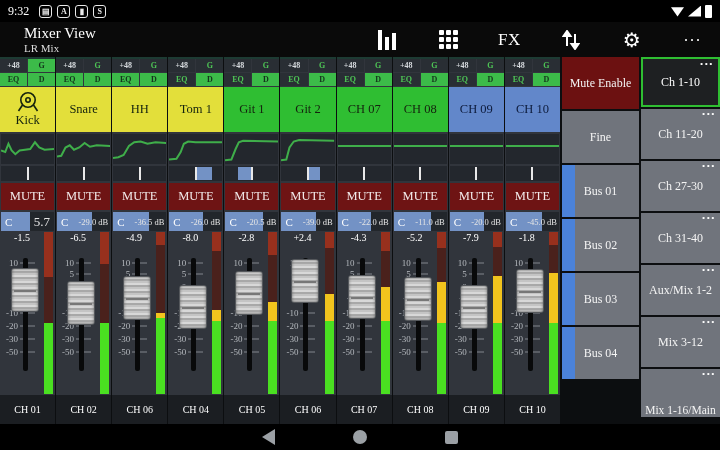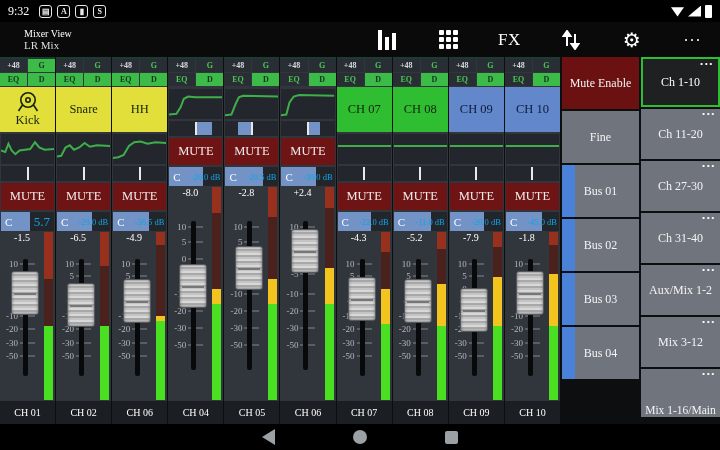--- a/index.html
+++ b/index.html
@@ -9,21 +9,21 @@
   .statusbar{height:22px;background:#000;display:flex;align-items:center;color:#fff;padding:0 8px;}
   .sb-time{font-size:12px;margin-right:10px;}
   .sb-ico{width:13px;height:13px;border:1.2px solid #e8e8e8;border-radius:3px;color:#e8e8e8;font-size:8px;font-weight:bold;display:flex;align-items:center;justify-content:center;margin-right:5px;}
   .sb-right{margin-left:auto;display:flex;align-items:center;gap:4px;}
   .wifi{width:13px;height:11px;background:#fff;clip-path:polygon(50% 100%,0 15%,100% 15%);}
   .cell-sig{width:13px;height:11px;background:#fff;clip-path:polygon(100% 0,100% 100%,0 100%);}
   .batt{width:7px;height:13px;background:#fff;border-radius:1px;}
   
   .toolbar{height:35px;background:#0a0a0a;display:flex;align-items:center;color:#fff;padding:0 10px 0 24px;}
   .tb-titles{display:flex;flex-direction:column;line-height:1.1;}
-  .tb-title{font-size:10px;text-align:right;}
+  .tb-title{font-size:15px;text-align:right;}
   .tb-sub{font-size:11px;color:#dcdcdc;}
   .tb-icons{margin-left:auto;display:flex;align-items:center;gap:0;width:340px;justify-content:space-between;}
   .tb-btn{display:flex;align-items:center;justify-content:center;min-width:34px;height:30px;cursor:pointer;color:#fff;}
   .ico-bars{display:flex;align-items:flex-end;gap:3px;height:20px;}
   .ico-bars i{width:4px;background:#fff;display:block;}
   .ico-grid{display:grid;grid-template-columns:repeat(3,5px);grid-template-rows:repeat(3,5px);gap:2px;}
   .ico-grid i{background:#fff;display:block;border-radius:1px;}
   .fx-label{font-size:17px;letter-spacing:.5px;}
   .gear{font-size:20px;line-height:1;}
   .dots-h{font-size:16px;letter-spacing:2px;line-height:0;padding-bottom:8px;}
@@ -38,37 +38,37 @@
   .cellb.p48{background:#292e34;color:#d6dade;}
   .namebox{height:45px;display:flex;flex-direction:column;align-items:center;justify-content:center;font-size:12.5px;cursor:pointer;line-height:1.05;}
   .eqthumb{height:30px;background:#23272d;margin:2px 1px 2px;cursor:pointer;}
   .panrow{height:15px;background:#23272d;margin:0 1px 2px;position:relative;cursor:pointer;}
   .pan-center{position:absolute;left:50%;top:1px;bottom:1px;width:2px;margin-left:-1px;background:#e8e8e8;}
   .pan-block{position:absolute;top:1px;bottom:1px;background:#7392c5;}
   .mutebtn{height:27px;background:#6e1414;margin:0 1px;display:flex;align-items:center;justify-content:center;color:#f2eaea;font-size:12.5px;cursor:pointer;}
   .gainrow{height:19px;margin:2px 1px 1px;background:#22262b;position:relative;overflow:hidden;cursor:pointer;}
   .gain-fill{position:absolute;left:0;top:0;bottom:0;background:#7392c5;}
   .gain-c{position:absolute;left:4px;top:50%;transform:translateY(-50%);color:#fff;font-size:11px;}
-  .gain-val{position:absolute;right:2px;top:50%;transform:translateY(-50%);color:#0ea5e9;font-size:8.5px;white-space:nowrap;}
+  .gain-val{position:absolute;right:2px;top:50%;transform:translateY(-50%);color:#e5e5e5;font-size:8.5px;white-space:nowrap;}
   .gain-val.big{font-size:13px;right:4px;}
   .faderzone{flex:1;position:relative;}
   .flabel{position:absolute;top:0;left:0;width:44px;text-align:center;color:#fff;font-size:10px;}
   .tick{position:absolute;left:0;width:18px;text-align:right;color:#b5b9be;font-size:9px;transform:translateY(-50%);}
   .tickline{position:absolute;left:20px;width:15px;height:1px;background:#82868b;transform:translateY(-50%);}
   .ftrack{position:absolute;left:23px;width:5px;top:16%;bottom:14%;background:#08090a;border-radius:2px;cursor:pointer;}
   .fcap{position:absolute;left:11px;width:28px;height:44px;border-radius:3px;cursor:grab;
         background:repeating-linear-gradient(#d8d8d8 0 2px,#a8a8a8 2px 4px,#c4c4c4 4px 6px);
         border:1px solid #55585c;box-shadow:inset 0 0 3px #666;}
   .fcap:after{content:"";position:absolute;left:2px;right:2px;top:50%;height:2px;background:#777;}
   .meter{position:absolute;right:2px;top:0;bottom:0;width:9px;background:#1f2227;}
   .m-bgred{position:absolute;left:0;right:0;top:0;background:#4a211c;}
   .m-gr{position:absolute;left:0;right:0;top:0;background:#97301d;}
   .m-yel{position:absolute;left:0;right:0;background:#f2c41d;}
   .m-grn{position:absolute;left:0;right:0;bottom:0;background:#4ae021;}
-  .footer{height:23px;background:#1b1e22;color:#fff;font-size:10px;display:flex;align-items:center;justify-content:center;margin-top:1px;}
+  .footer{height:29px;background:#1b1e22;color:#fff;font-size:10px;display:flex;align-items:center;justify-content:center;margin-top:1px;}
   
   .sidebar{flex:1;display:flex;gap:2px;margin-left:2px;}
   .sidecol{display:flex;flex-direction:column;gap:2px;}
   .sidecol.left{width:77px;}
   .sidecol.right{flex:1;}
   .sbtn{background:#70747c;color:#f4f4f4;display:flex;align-items:center;justify-content:center;font-size:12px;position:relative;cursor:pointer;flex:none;}
   .sbtn.left-b{height:52px;}
   .sbtn.right-b{height:50px;}
   .sbtn .stripe{position:absolute;left:0;top:0;bottom:0;width:13px;background:#4b82d9;}
   .sbtn.red{background:#6c1111;}
@@ -312,20 +312,23 @@
         </div>
         <div class="strip">
     <div class="indrow">
       <span class="cellb p48">+48</span>
       <span class="cellb off">G</span>
     </div>
     <div class="indrow">
       <span class="cellb off">EQ</span>
       <span class="cellb on">D</span>
     </div>
+    <div class="namebox" style="background:#e3df3a;color:#15230e">
+            <span>Tom 1</span>
+          </div>
     <svg class="eqthumb" viewBox="0 0 100 40" preserveAspectRatio="none">
             <polyline points="0,34 14,33 22,24 28,13 36,10 50,11 100,11" fill="none" stroke="#3fae4a" stroke-width="2" vector-effect="non-scaling-stroke"></polyline>
           </svg>
     <div class="panrow">
             <span class="pan-block" style="left:50%;width:30%"></span>
             <span class="pan-center"></span>
           </div>
     <div class="mutebtn">MUTE</div>
     <div class="gainrow">
       <span class="gain-fill" style="width:63%"></span>
@@ -363,20 +366,23 @@
         </div>
         <div class="strip">
     <div class="indrow">
       <span class="cellb p48">+48</span>
       <span class="cellb off">G</span>
     </div>
     <div class="indrow">
       <span class="cellb off">EQ</span>
       <span class="cellb on">D</span>
     </div>
+    <div class="namebox" style="background:#2fbe32;color:#15230e">
+            <span>Git 1</span>
+          </div>
     <svg class="eqthumb" viewBox="0 0 100 40" preserveAspectRatio="none">
             <polyline points="0,35 12,34 20,20 26,11 34,9 100,10" fill="none" stroke="#3fae4a" stroke-width="2" vector-effect="non-scaling-stroke"></polyline>
           </svg>
     <div class="panrow">
             <span class="pan-block" style="left:24%;width:26%"></span>
             <span class="pan-center"></span>
           </div>
     <div class="mutebtn">MUTE</div>
     <div class="gainrow">
       <span class="gain-fill" style="width:70%"></span>
@@ -414,20 +420,23 @@
         </div>
         <div class="strip">
     <div class="indrow">
       <span class="cellb p48">+48</span>
       <span class="cellb off">G</span>
     </div>
     <div class="indrow">
       <span class="cellb off">EQ</span>
       <span class="cellb on">D</span>
     </div>
+    <div class="namebox" style="background:#2fbe32;color:#15230e">
+            <span>Git 2</span>
+          </div>
     <svg class="eqthumb" viewBox="0 0 100 40" preserveAspectRatio="none">
             <polyline points="0,35 10,34 16,18 24,10 34,8 100,9" fill="none" stroke="#3fae4a" stroke-width="2" vector-effect="non-scaling-stroke"></polyline>
           </svg>
     <div class="panrow">
             <span class="pan-block" style="left:50%;width:23%"></span>
             <span class="pan-center"></span>
           </div>
     <div class="mutebtn">MUTE</div>
     <div class="gainrow">
       <span class="gain-fill" style="width:65%"></span>

